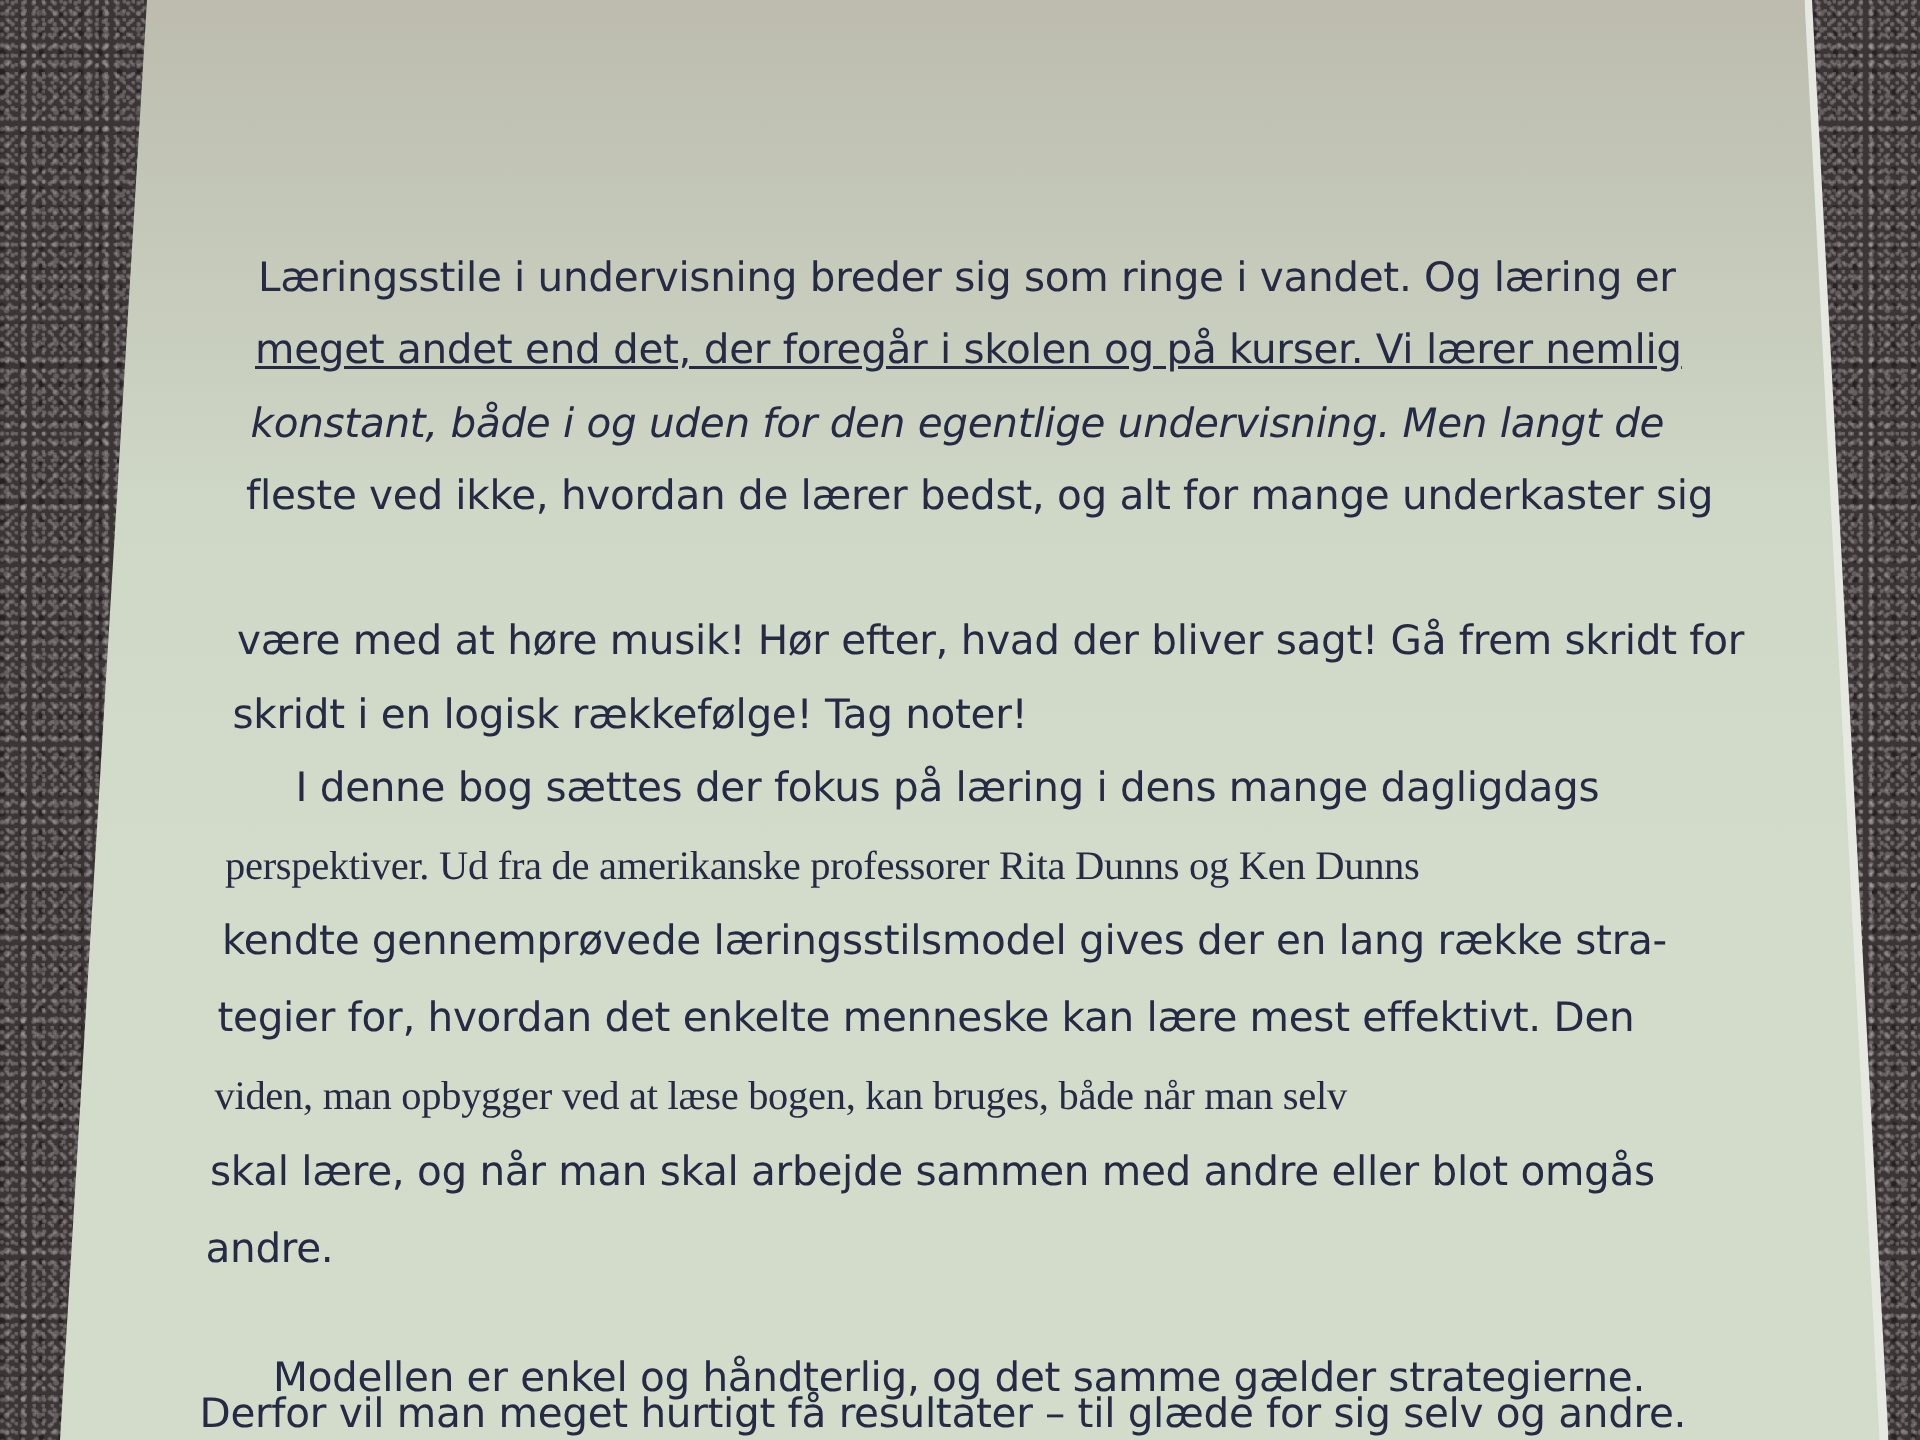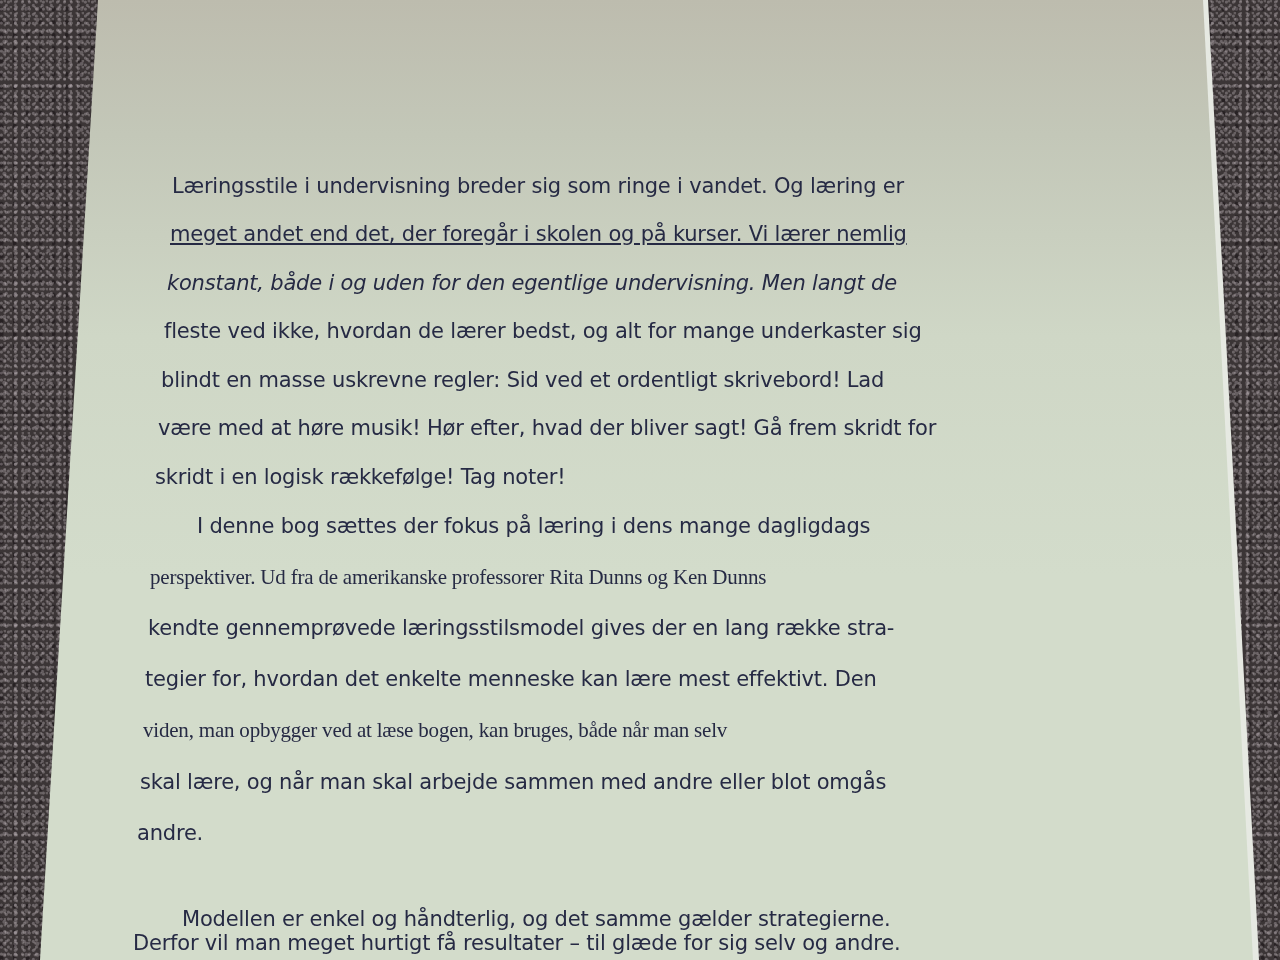--- a/index.html
+++ b/index.html
@@ -39,42 +39,41 @@
       clip-path: polygon(1203px 0, 1208px 0, 1259px 960px, 1253px 960px);
       background: #e6e9e2;
     }
     .blurb {
       position: absolute;
       left: 0;
       top: 0;
       width: 1280px;
       height: 960px;
       color: #262a44;
-      font-size: 21px;
+      font-size: 27px;
       letter-spacing: -0.2px;
     }
     .line {
       position: absolute;
       white-space: nowrap;
       line-height: 30px;
     }
   </style>
 </head>
 <body>
 
 <div class="book-cover"></div>
 <div class="book-edge-highlight"></div>
 
 <div class="blurb">
 
   <div class="line" style="left:172px; top:171px; width:900px;">Læringsstile i undervisning breder sig som ringe i vandet. Og læring er</div>
   <div class="line" style="left:170px; top:219px;text-decoration:underline;">meget andet end det, der foregår i skolen og på kurser. Vi lærer nemlig</div>
   <div class="line" style="left:167px; top:268px;font-style:italic;">konstant, både i og uden for den egentlige undervisning. Men langt de</div>
   <div class="line" style="left:164px; top:316px;">fleste ved ikke, hvordan de lærer bedst, og alt for mange underkaster sig</div>
-  <div class="line" style="left:161px; top:365px;">blindt en masse uskrevne regler: Sid ved et ordentligt skrivebord! Lad</div>
   <div class="line" style="left:158px; top:413px;">være med at høre musik! Hør efter, hvad der bliver sagt! Gå frem skridt for</div>
   <div class="line" style="left:155px; top:462px;">skridt i en logisk rækkefølge! Tag noter!</div>
 
   <div class="line" style="left:197px; top:511px;">I denne bog sættes der fokus på læring i dens mange dagligdags</div>
   <div class="line" style="left:150px; top:562px;font-family:Liberation Serif, serif;">perspektiver. Ud fra de amerikanske professorer Rita Dunns og Ken Dunns</div>
   <div class="line" style="left:148px; top:613px;">kendte gennemprøvede læringsstilsmodel gives der en lang række stra-</div>
   <div class="line" style="left:145px; top:664px;">tegier for, hvordan det enkelte menneske kan lære mest effektivt.  Den</div>
   <div class="line" style="left:143px; top:715px;font-family:Liberation Serif, serif;">viden, man opbygger ved at læse bogen, kan bruges, både når man selv</div>
   <div class="line" style="left:140px; top:767px;">skal lære, og når man skal arbejde sammen med andre eller blot omgås</div>
   <div class="line" style="left:137px; top:818px;">andre.</div>

